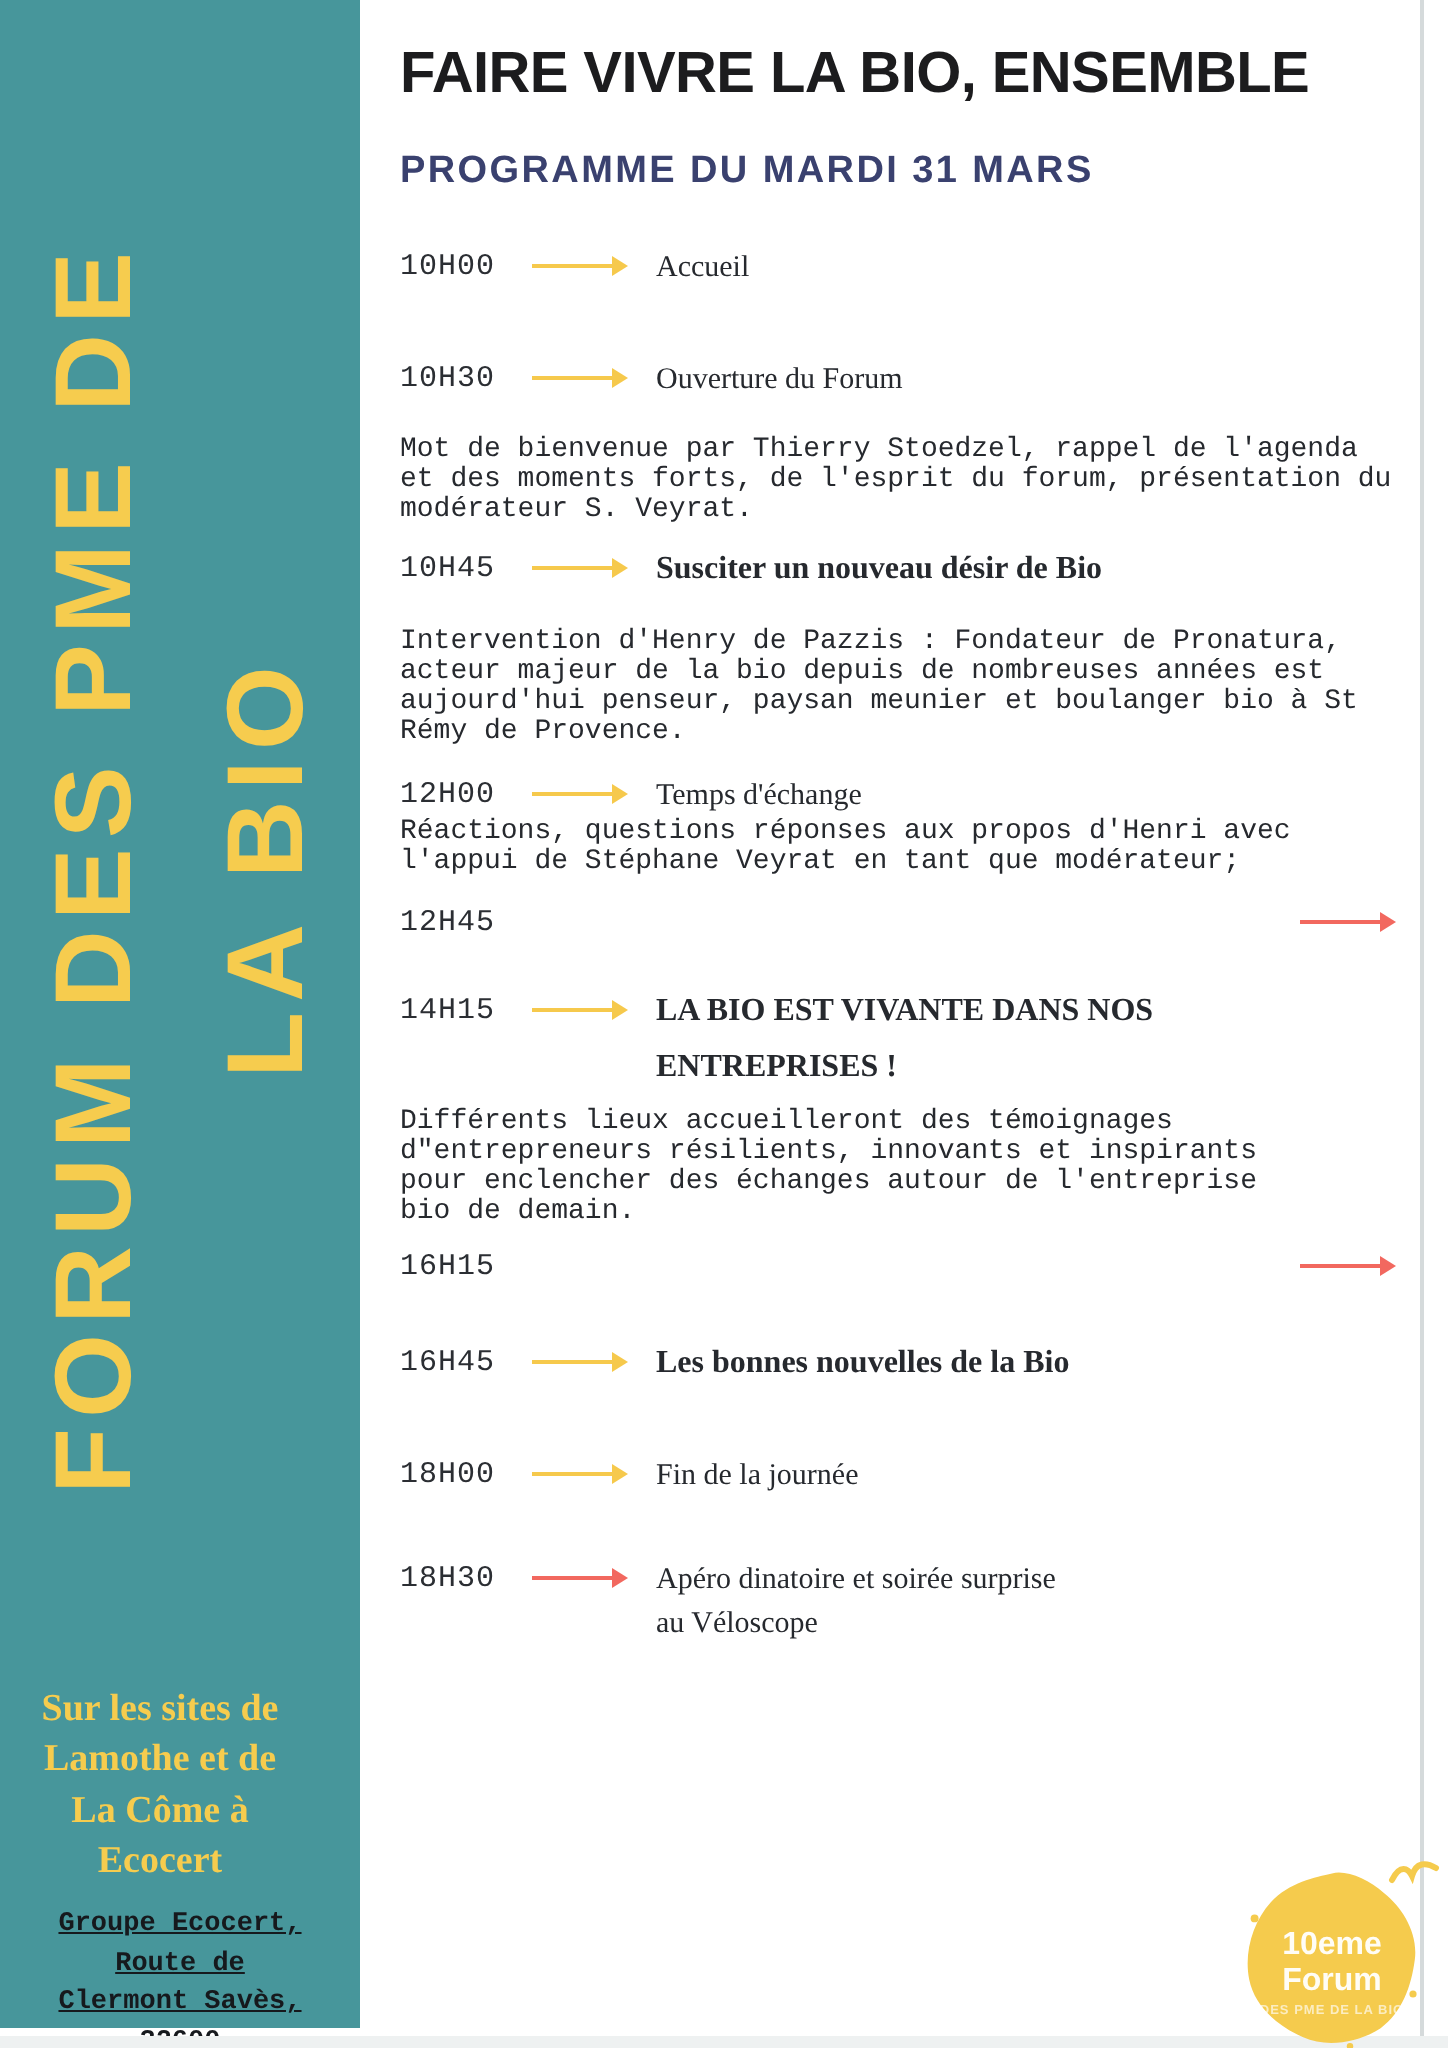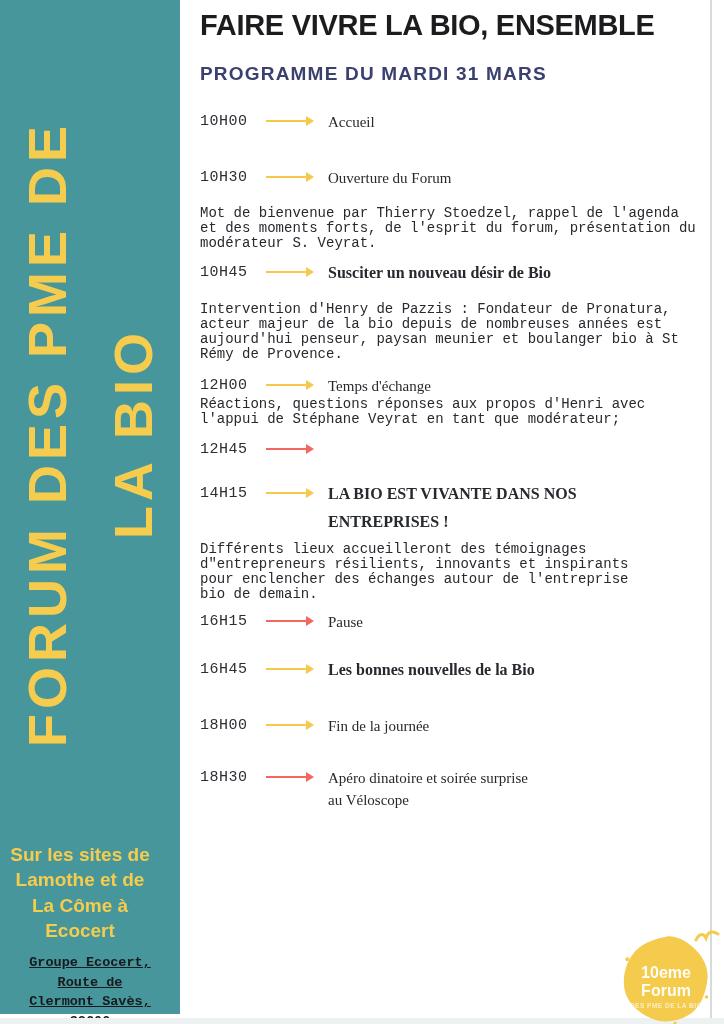--- a/index.html
+++ b/index.html
@@ -43,54 +43,55 @@
     color: #F6CC4E;
   }
   .location {
     position: absolute; left: 0; top: 842px; width: 160px;
     text-align: center;
     color: #F6CC4E;
     font-weight: 800;
     font-size: 19px;
     line-height: 1.33;
     white-space: pre-line;
+    font-family: Liberation Serif, serif;
   }
   .address {
     position: absolute; left: 5px; top: 953px; width: 170px;
     text-align: center;
     font-family: "Liberation Mono", monospace;
     font-weight: 700;
     font-size: 13.5px;
     line-height: 1.45;
     color: #16191d;
     text-decoration: underline;
     white-space: pre-line;
     cursor: pointer;
   }
 
   
   .main {
-    position: absolute; left: 200px; top: 4px; width: 512px; height: 872px;
+    position: absolute; left: 200px; top: 16px; width: 512px; height: 872px;
   }
   .page-title {
     margin-top: 5px;
     font-size: 29px;
     font-weight: 800;
     letter-spacing: -0.3px;
     color: #1c1c1e;
   }
   .page-subtitle {
     margin-top: 21px;
     font-size: 19px;
     font-weight: 700;
     letter-spacing: 1.2px;
     color: #3A416F;
   }
 
-  .row { display: flex; align-items: flex-start; }
+  .row { display: flex; align-items: flex-start; justify-content: space-between; }
   .time {
     flex: 0 0 58px;
     font-family: "Liberation Mono", monospace;
     font-size: 15px;
     color: #2b2e33;
     letter-spacing: 0.5px;
     line-height: 22px;
   }
   .arrow {
     flex: 0 0 46px;
@@ -222,21 +223,20 @@
 ENTREPRISES !</span>
     </div>
     <p class="desc" style="margin-top:6px">Différents lieux accueilleront des témoignages
 d"entrepreneurs résilients, innovants et inspirants
 pour enclencher des échanges autour de l'entreprise
 bio de demain.</p>
 
     <div class="row" style="margin-top:9px">
       <span class="time">16H15</span>
       <span class="arrow arrow-red"></span>
-      <span class="label w-regular">Pause</span>
     </div>
 
     <div class="row" style="margin-top:26px">
       <span class="time">16H45</span>
       <span class="arrow arrow-yellow"></span>
       <span class="label w-bold">Les bonnes nouvelles de la Bio</span>
     </div>
 
     <div class="row" style="margin-top:31px">
       <span class="time">18H00</span>

